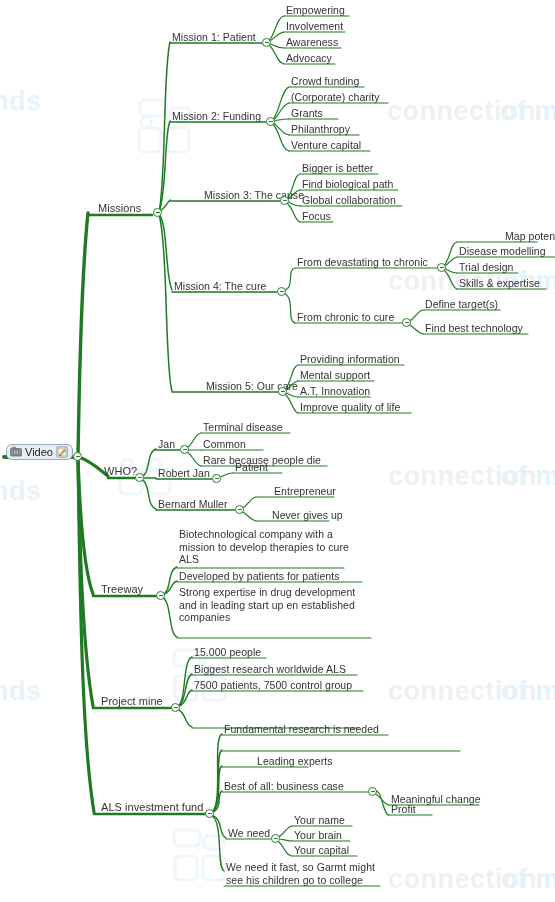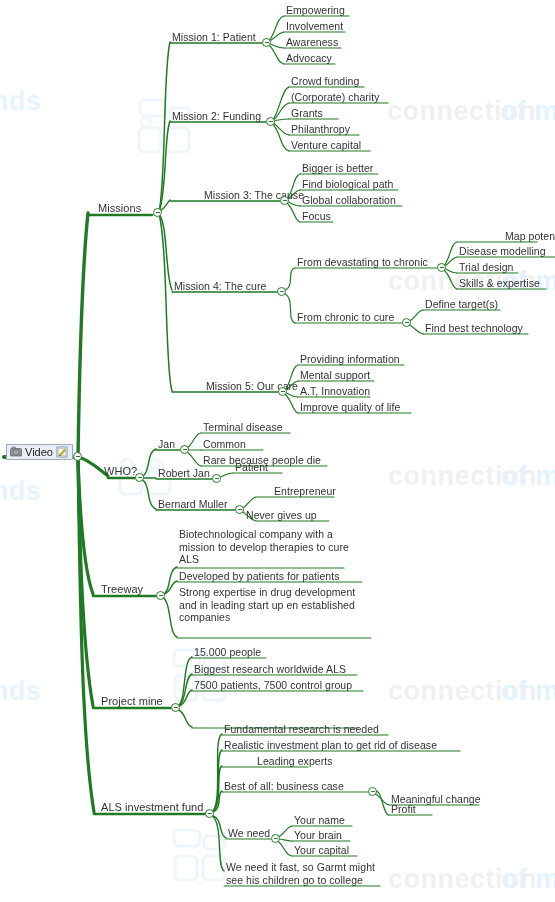--- a/index.html
+++ b/index.html
@@ -34,21 +34,21 @@
   .root{
     position:absolute;
     border:1px solid #9aa7bd;
     background:#e9eef5;
     padding:1px 4px 1px 3px;
     display:flex;
     align-items:center;
     gap:3px;
     font-size:11px;
     color:#222;
-    border-radius:1px;
+    border-radius:6px;
   }
   .ico{
     display:inline-block;width:12px;height:12px;position:relative;flex:0 0 auto;
   }
   .ico svg{display:block;}
   .toggle{
     position:absolute;
     width:9px;height:9px;
     border:1.2px solid #2a7d2e;
     border-radius:50%;
@@ -334,32 +334,31 @@
 
     <div class="node" style="left:158px;top:438px;">Jan</div>
     <div class="node" style="left:158px;top:467px;">Robert Jan</div>
     <div class="node" style="left:158px;top:498px;">Bernard Muller</div>
 
     <div class="node" style="left:203px;top:421px;">Terminal disease</div>
     <div class="node" style="left:203px;top:438px;">Common</div>
     <div class="node" style="left:203px;top:454px;">Rare because people die</div>
     <div class="node" style="left:235px;top:461px;">Patient</div>
     <div class="node" style="left:258px;top:485px;padding-left:16px;">Entrepreneur</div>
-    <div class="node" style="left:246px;top:509px;">Never gives up</div>
+    <div class="node" style="left:272px;top:509px;">Never gives up</div>
 
     <div class="node wrap" style="left:179px;top:528px;width:175px;">Biotechnological company with a mission to develop therapies to cure ALS</div>
     <div class="node" style="left:179px;top:570px;">Developed by patients for patients</div>
     <div class="node wrap" style="left:179px;top:586px;width:195px;">Strong expertise in drug development and in leading start up en established companies</div>
 
     <div class="node" style="left:194px;top:646px;">15.000 people</div>
     <div class="node" style="left:194px;top:663px;">Biggest research worldwide  ALS</div>
     <div class="node" style="left:194px;top:679px;">7500 patients, 7500 control group</div>
 
     <div class="node" style="left:224px;top:723px;">Fundamental research is needed</div>
-    <div class="node" style="left:224px;top:739px;">Realistic investment plan to get rid of disease</div>
     <div class="node" style="left:224px;top:755px;padding-left:33px;">Leading experts</div>
     <div class="node" style="left:224px;top:780px;">Best of all: business case</div>
     <div class="node" style="left:228px;top:827px;">We need</div>
     <div class="node wrap" style="left:226px;top:861px;width:160px;">We need it fast, so Garmt might see his children go to college</div>
 
     <div class="node" style="left:391px;top:803px;">Profit</div>
     <div class="node" style="left:391px;top:793px;">Meaningful change</div>
 
     <div class="node" style="left:294px;top:814px;">Your name</div>
     <div class="node" style="left:294px;top:829px;">Your brain</div>

